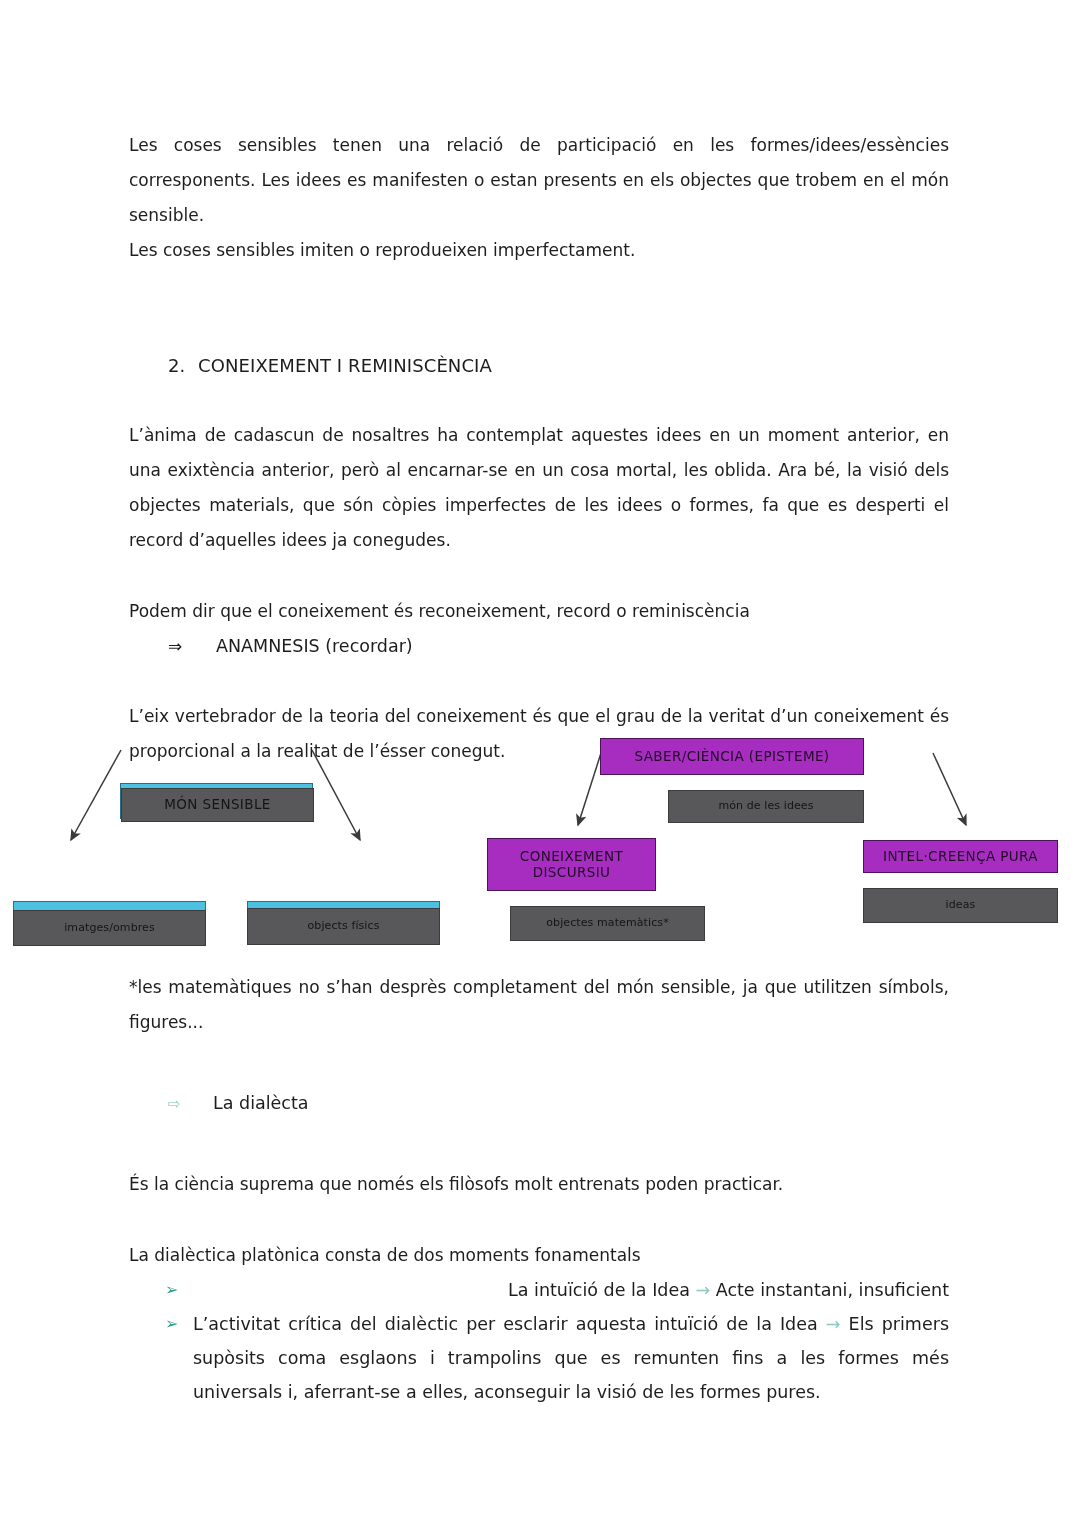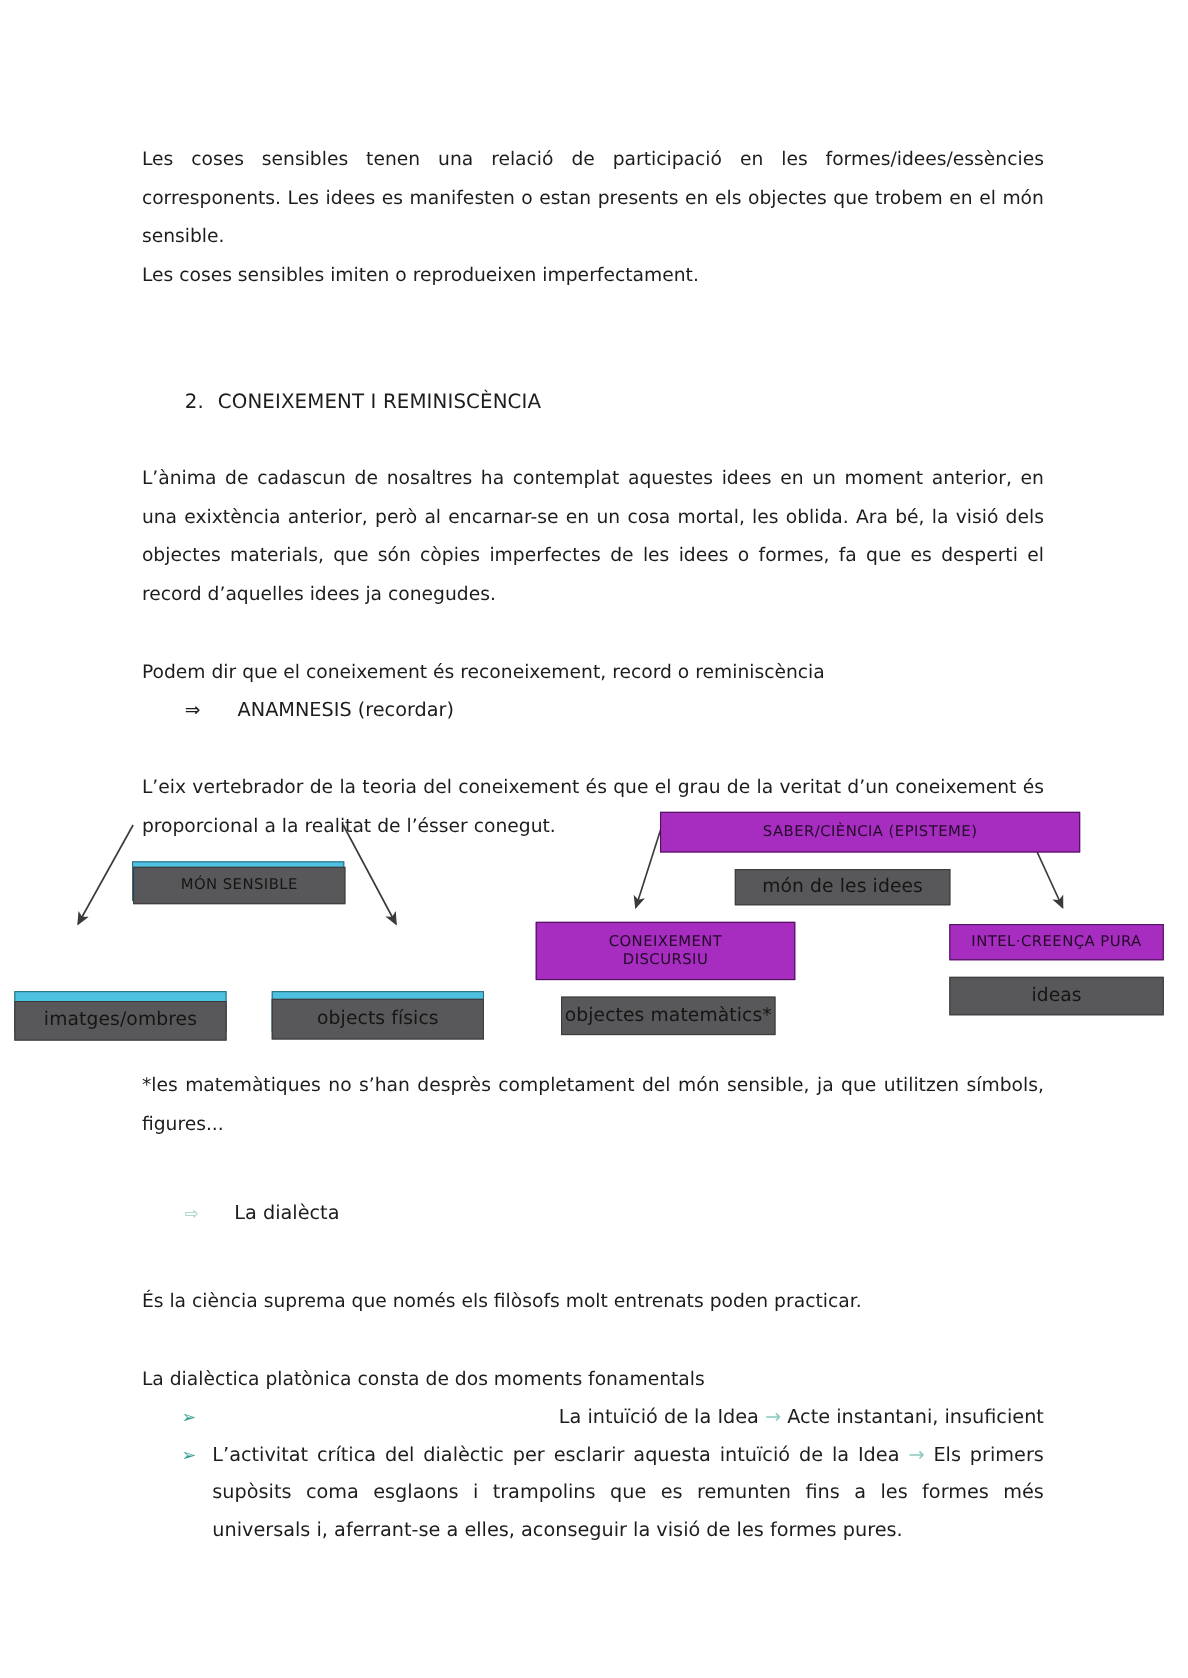--- a/index.html
+++ b/index.html
@@ -140,21 +140,21 @@
   .dbox.gray {
     background: #58585a;
     border: 1px solid #3c3c3e;
     color: #151515;
   }
   .dbox.capst {
     font-size: 13.5px;
     letter-spacing: 0.4px;
   }
   .dbox.lowst {
-    font-size: 17px;
+    font-size: 11px;
     letter-spacing: 0.1px;
   }
   .diagram svg {
     position: absolute;
     left: 0;
     top: 0;
     width: 1080px;
     height: 250px;
     overflow: visible;
   }
@@ -221,25 +221,25 @@
     <div class="dbox gray capst" style="left:121px; top:68px; width:193px; height:34px;">MÓN SENSIBLE</div>
 
     <div class="dbox cyan capst" style="left:13px; top:133px; width:193px; height:37px;">IMAGINACIÓ</div>
 
     <div class="dbox gray lowst" style="left:13px; top:190px; width:193px; height:36px;">imatges/ombres</div>
 
     <div class="dbox cyan capst" style="left:247px; top:133px; width:193px; height:37px;padding-left:32px;">CREENÇA</div>
 
     <div class="dbox gray lowst" style="left:247px; top:188px; width:193px; height:37px;">objects físics</div>
 
-    <div class="dbox purple capst" style="left:600px; top:18px; width:382px; height:37px;">SABER/CIÈNCIA (EPISTEME)</div>
+    <div class="dbox purple capst" style="left:600px; top:18px; width:264px; height:37px;">SABER/CIÈNCIA (EPISTEME)</div>
 
     <div class="dbox gray lowst" style="left:668px; top:70px; width:196px; height:33px;">món de les idees</div>
 
-    <div class="dbox purple capst" style="left:487px; top:118px; width:236px; height:53px; flex-direction:column;">
+    <div class="dbox purple capst" style="left:487px; top:118px; width:169px; height:53px; flex-direction:column;">
       <span>CONEIXEMENT</span>
       <span>DISCURSIU</span>
     </div>
 
     <div class="dbox gray lowst" style="left:510px; top:186px; width:195px; height:35px;">objectes matemàtics*</div>
 
     <div class="dbox purple capst" style="left:863px; top:120px; width:195px; height:33px;">INTEL·CREENÇA PURA</div>
 
     <div class="dbox gray lowst" style="left:863px; top:168px; width:195px; height:35px;">ideas</div>
 

